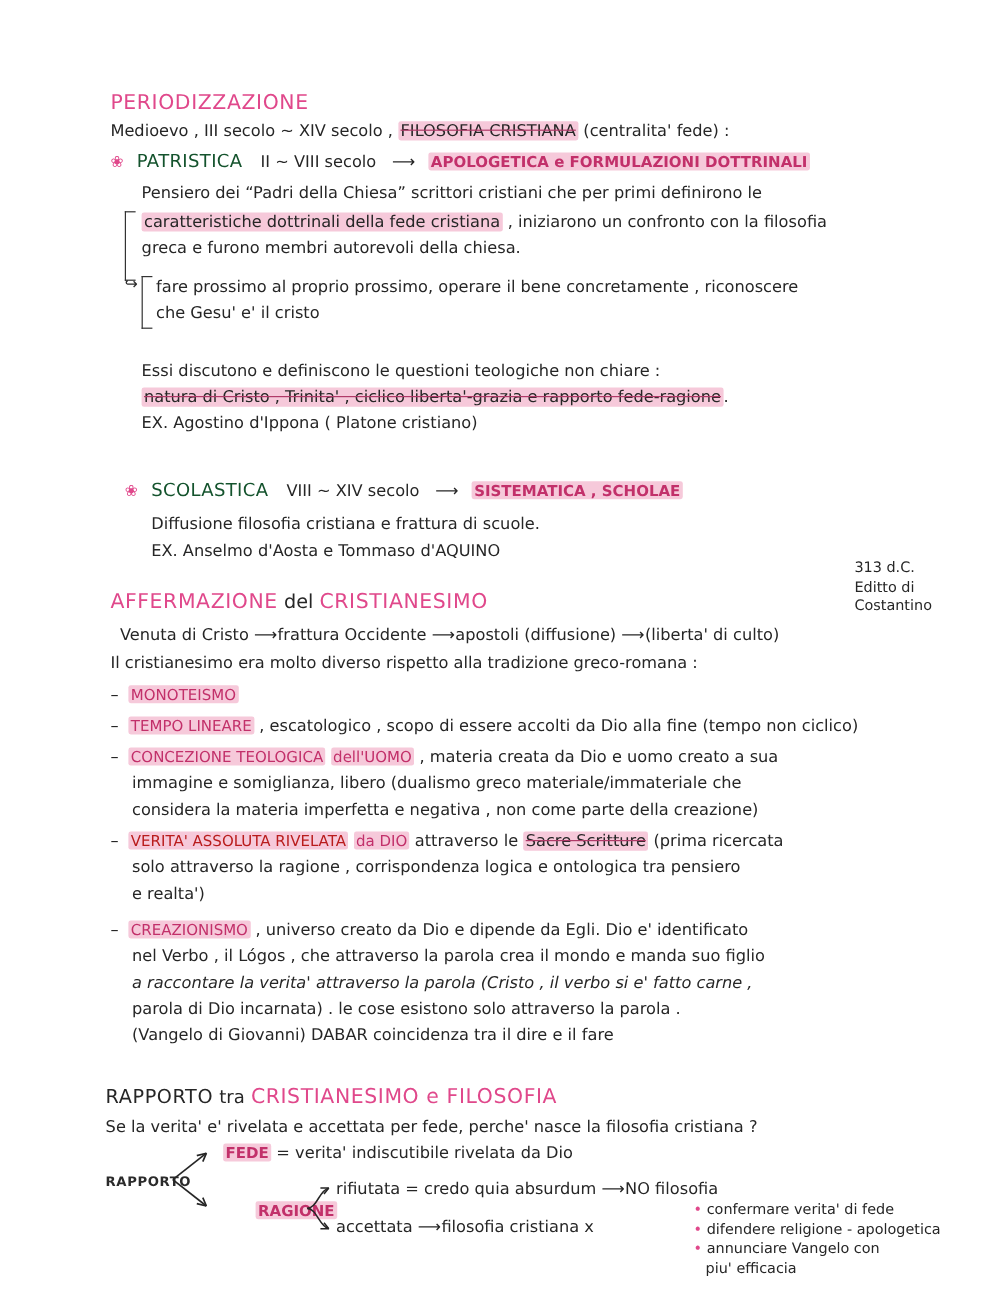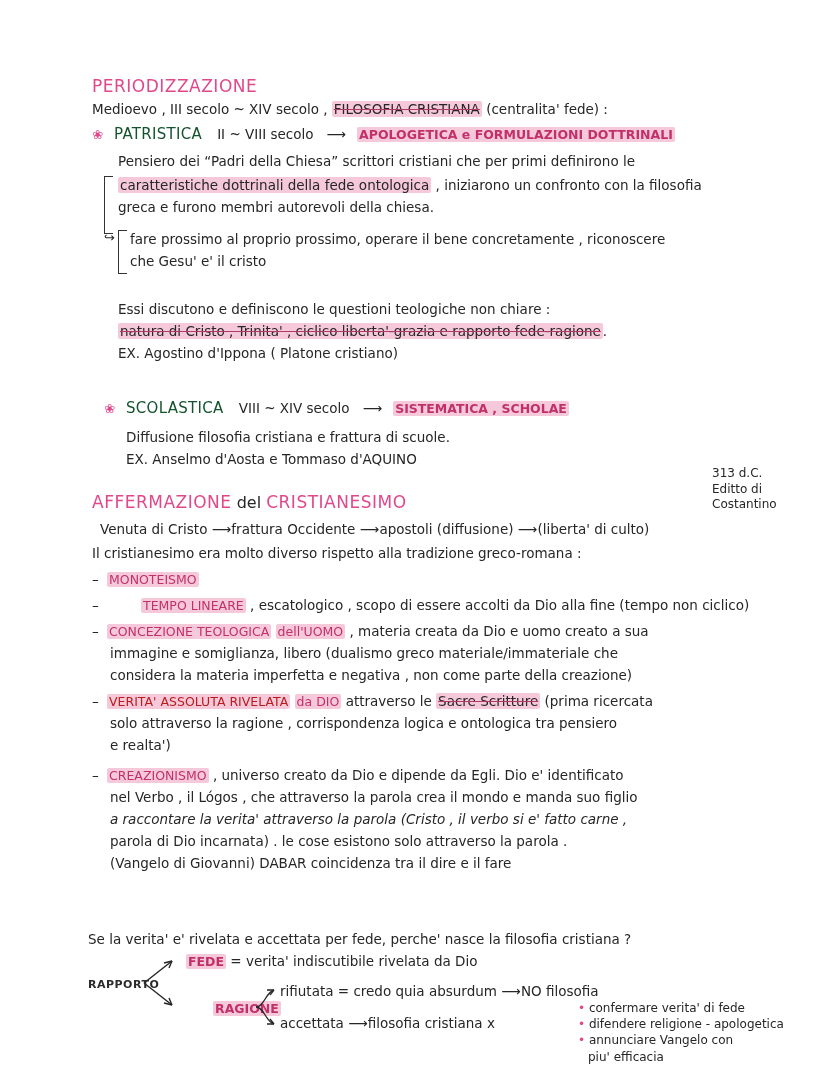--- a/index.html
+++ b/index.html
@@ -107,21 +107,21 @@
     <span class="body-text" style="margin-left:10px;">II ~ VIII secolo</span>
     <span class="body-text arrow" style="margin-left:8px;">⟶</span>
     <span class="hl" style="margin-left:8px; font-size:12.5px; color:#c2306a; font-weight:bold;">APOLOGETICA e  FORMULAZIONI DOTTRINALI</span>
   </div>
 
   <div class="blk body-text" style="left:118px; top:152px; width:680px;">Pensiero dei “Padri della Chiesa” scrittori cristiani che per primi definirono le</div>
 
   <div class="bracket" style="left:104px; top:176px; height:56px;"></div>
 
   <div class="blk body-text" style="left:118px; top:176px; width:690px;">
-    <span class="hl">caratteristiche dottrinali della fede ontologica</span>
+    <span class="hl">caratteristiche dottrinali della fede cristiana</span>
     <span>, iniziarono un confronto con la filosofia</span>
   </div>
   <div class="blk body-text" style="left:118px; top:198px; width:690px;">greca  e furono membri autorevoli della chiesa.</div>
 
   <div class="blk" style="left:104px; top:230px; font-size:13px;">↪</div>
   <div class="bracket" style="left:118px; top:230px; height:42px;"></div>
   <div class="blk body-text" style="left:130px; top:230px; width:680px;">fare prossimo al proprio prossimo, operare il bene concretamente , riconoscere</div>
   <div class="blk body-text" style="left:130px; top:252px; width:680px;">che Gesu' e' il cristo</div>
 
   <div class="blk body-text" style="left:118px; top:300px; width:700px;">Essi discutono e definiscono le questioni teologiche non chiare :</div>
@@ -164,21 +164,21 @@
 
   <div class="blk body-text" style="left:92px; top:544px;">Il cristianesimo era molto diverso rispetto alla tradizione greco-romana :</div>
 
   <div class="blk body-text" style="left:92px; top:570px;">
     <span class="dash">–</span>
     <span class="hl" style="color:#c2306a; font-size:12.5px;">MONOTEISMO</span>
   </div>
 
   <div class="blk body-text" style="left:92px; top:596px; width:720px;">
     <span class="dash">–</span>
-    <span class="hl" style="color:#c2306a; font-size:12.5px;margin-left:34px;">TEMPO LINEARE</span>
+    <span class="hl" style="color:#c2306a; font-size:12.5px;">TEMPO LINEARE</span>
     <span>, escatologico , scopo di essere accolti da Dio alla fine (tempo non ciclico)</span>
   </div>
 
   <div class="blk body-text" style="left:92px; top:622px; width:730px;">
     <span class="dash">–</span>
     <span class="hl" style="color:#c2306a; font-size:12.5px;">CONCEZIONE TEOLOGICA</span>
     <span class="hl" style="color:#c2306a; font-size:12.5px;">dell'UOMO</span>
     <span>, materia creata da Dio e uomo creato a sua</span>
   </div>
   <div class="blk body-text" style="left:110px; top:644px;">immagine e somiglianza, libero (dualismo greco materiale/immateriale che</div>
@@ -198,20 +198,25 @@
   <div class="blk body-text" style="left:92px; top:766px; width:740px;">
     <span class="dash">–</span>
     <span class="hl" style="color:#c2306a; font-size:12.5px;">CREAZIONISMO</span>
     <span>, universo creato da Dio e dipende da Egli. Dio e' identificato</span>
   </div>
   <div class="blk body-text" style="left:110px; top:788px;">nel Verbo , il Lógos , che attraverso la parola crea il mondo e manda suo figlio</div>
   <div class="blk body-text" style="left:110px; top:810px;font-style:italic;">a raccontare la verita' attraverso la parola (Cristo , il verbo si e' fatto carne ,</div>
   <div class="blk body-text" style="left:110px; top:832px;">parola di Dio incarnata) . le cose esistono solo attraverso la parola .</div>
   <div class="blk body-text" style="left:110px; top:854px;">(Vangelo di Giovanni) DABAR coincidenza tra il dire e il fare</div>
 
+  <div class="blk" style="left:88px; top:904px;">
+    <span style="font-size:16px; color:#262626; letter-spacing:0.5px;">RAPPORTO</span>
+    <span style="font-size:15px; color:#262626;">tra</span>
+    <span class="sec-head">CRISTIANESIMO e FILOSOFIA</span>
+  </div>
 
   <div class="blk body-text" style="left:88px; top:930px;">Se la verita' e' rivelata e accettata per fede, perche' nasce la filosofia cristiana ?</div>
 
   <div class="blk" style="left:88px; top:978px; font-size:11px; font-weight:bold; letter-spacing:0.5px;">RAPPORTO</div>
 
   <svg class="blk" style="left:142px; top:955px;" width="50" height="60">
     <path d="M2,28 L30,6" stroke="#262626" stroke-width="1.4" fill="none"></path>
     <path d="M30,6 L22,8 M30,6 L27,13" stroke="#262626" stroke-width="1.4" fill="none"></path>
     <path d="M2,28 L30,50" stroke="#262626" stroke-width="1.4" fill="none"></path>
     <path d="M30,50 L22,48 M30,50 L27,43" stroke="#262626" stroke-width="1.4" fill="none"></path>

